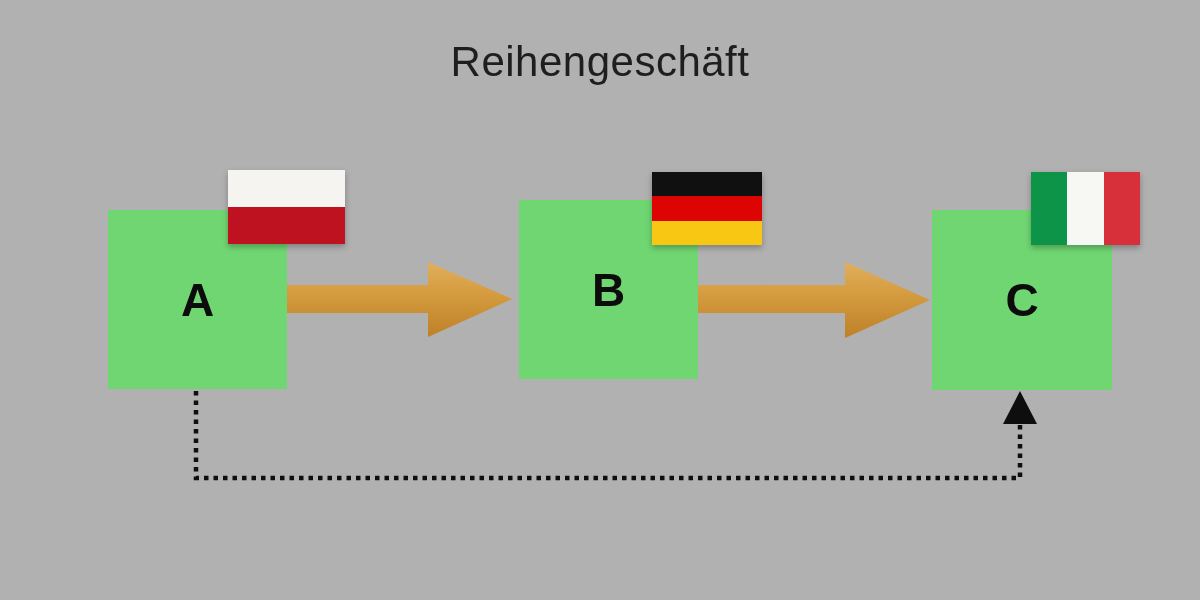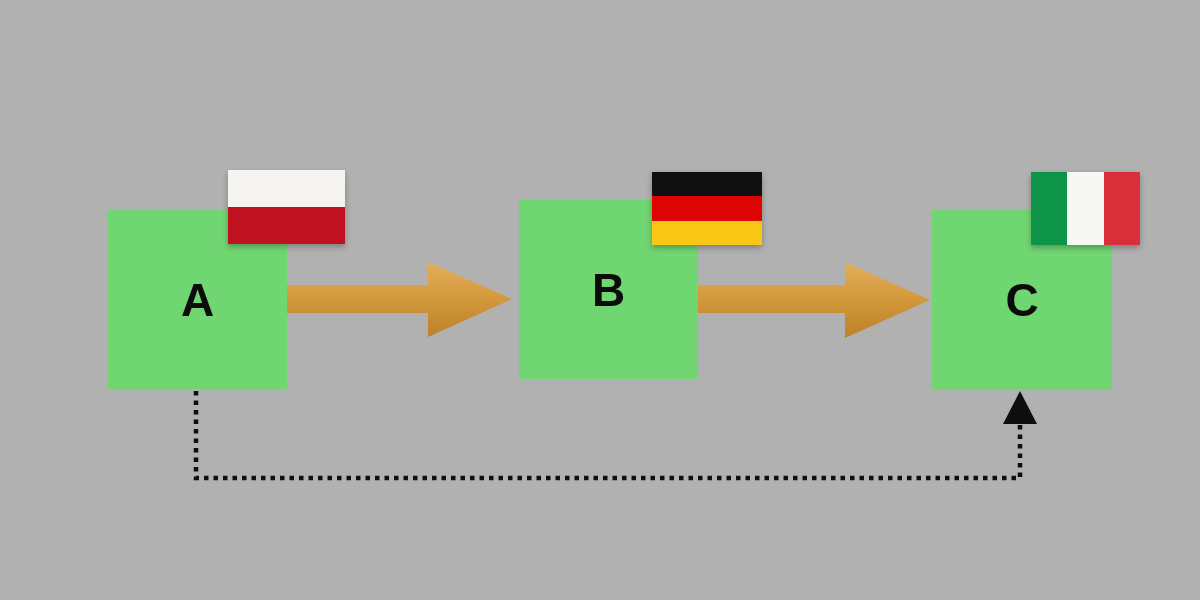--- a/index.html
+++ b/index.html
@@ -68,20 +68,21 @@
     left: 0; top: 0;
     width: 1200px; height: 600px;
     pointer-events: none;
   }
 </style>
 </head>
 <body>
 
 <div class="canvas">
 
+  <div class="title">Reihengeschäft</div>
 
   <svg class="overlay-svg" viewBox="0 0 1200 600" xmlns="http://www.w3.org/2000/svg">
     <defs>
       <linearGradient id="goldGrad" x1="0" y1="0" x2="0" y2="1">
         <stop offset="0" stop-color="#e2af5c"></stop>
         <stop offset="0.45" stop-color="#d49a3e"></stop>
         <stop offset="1" stop-color="#bd8127"></stop>
       </linearGradient>
     </defs>
 

